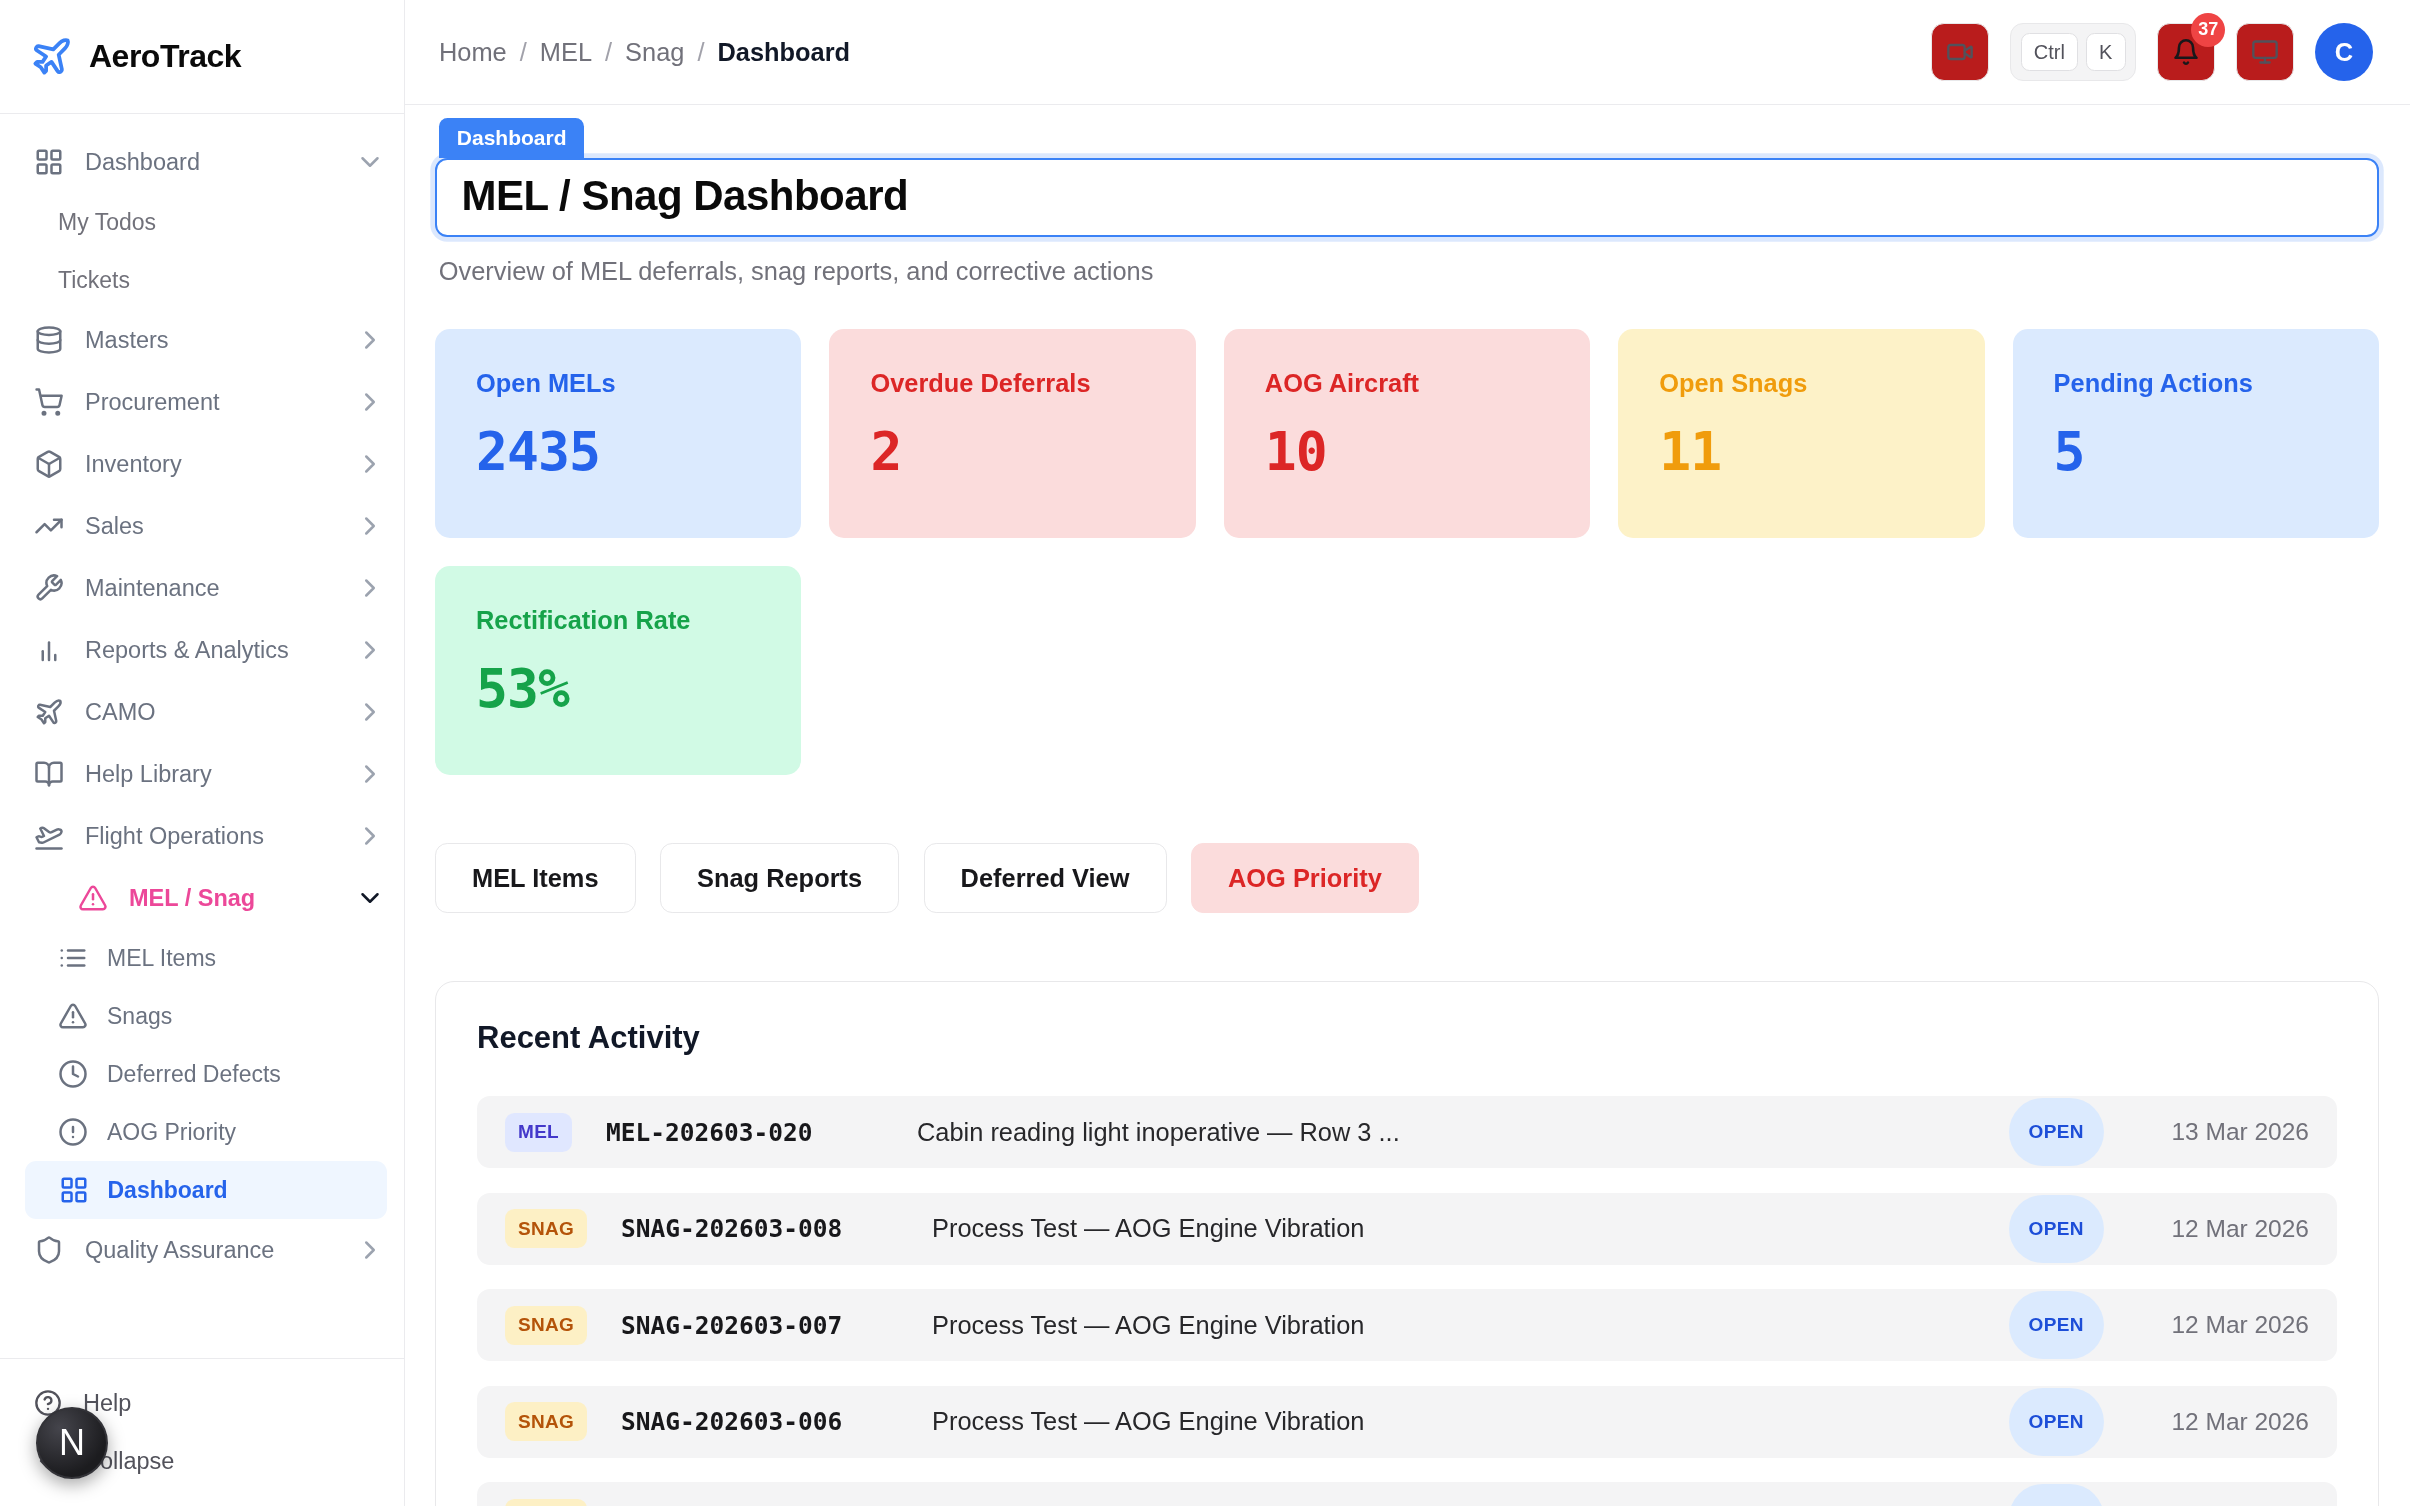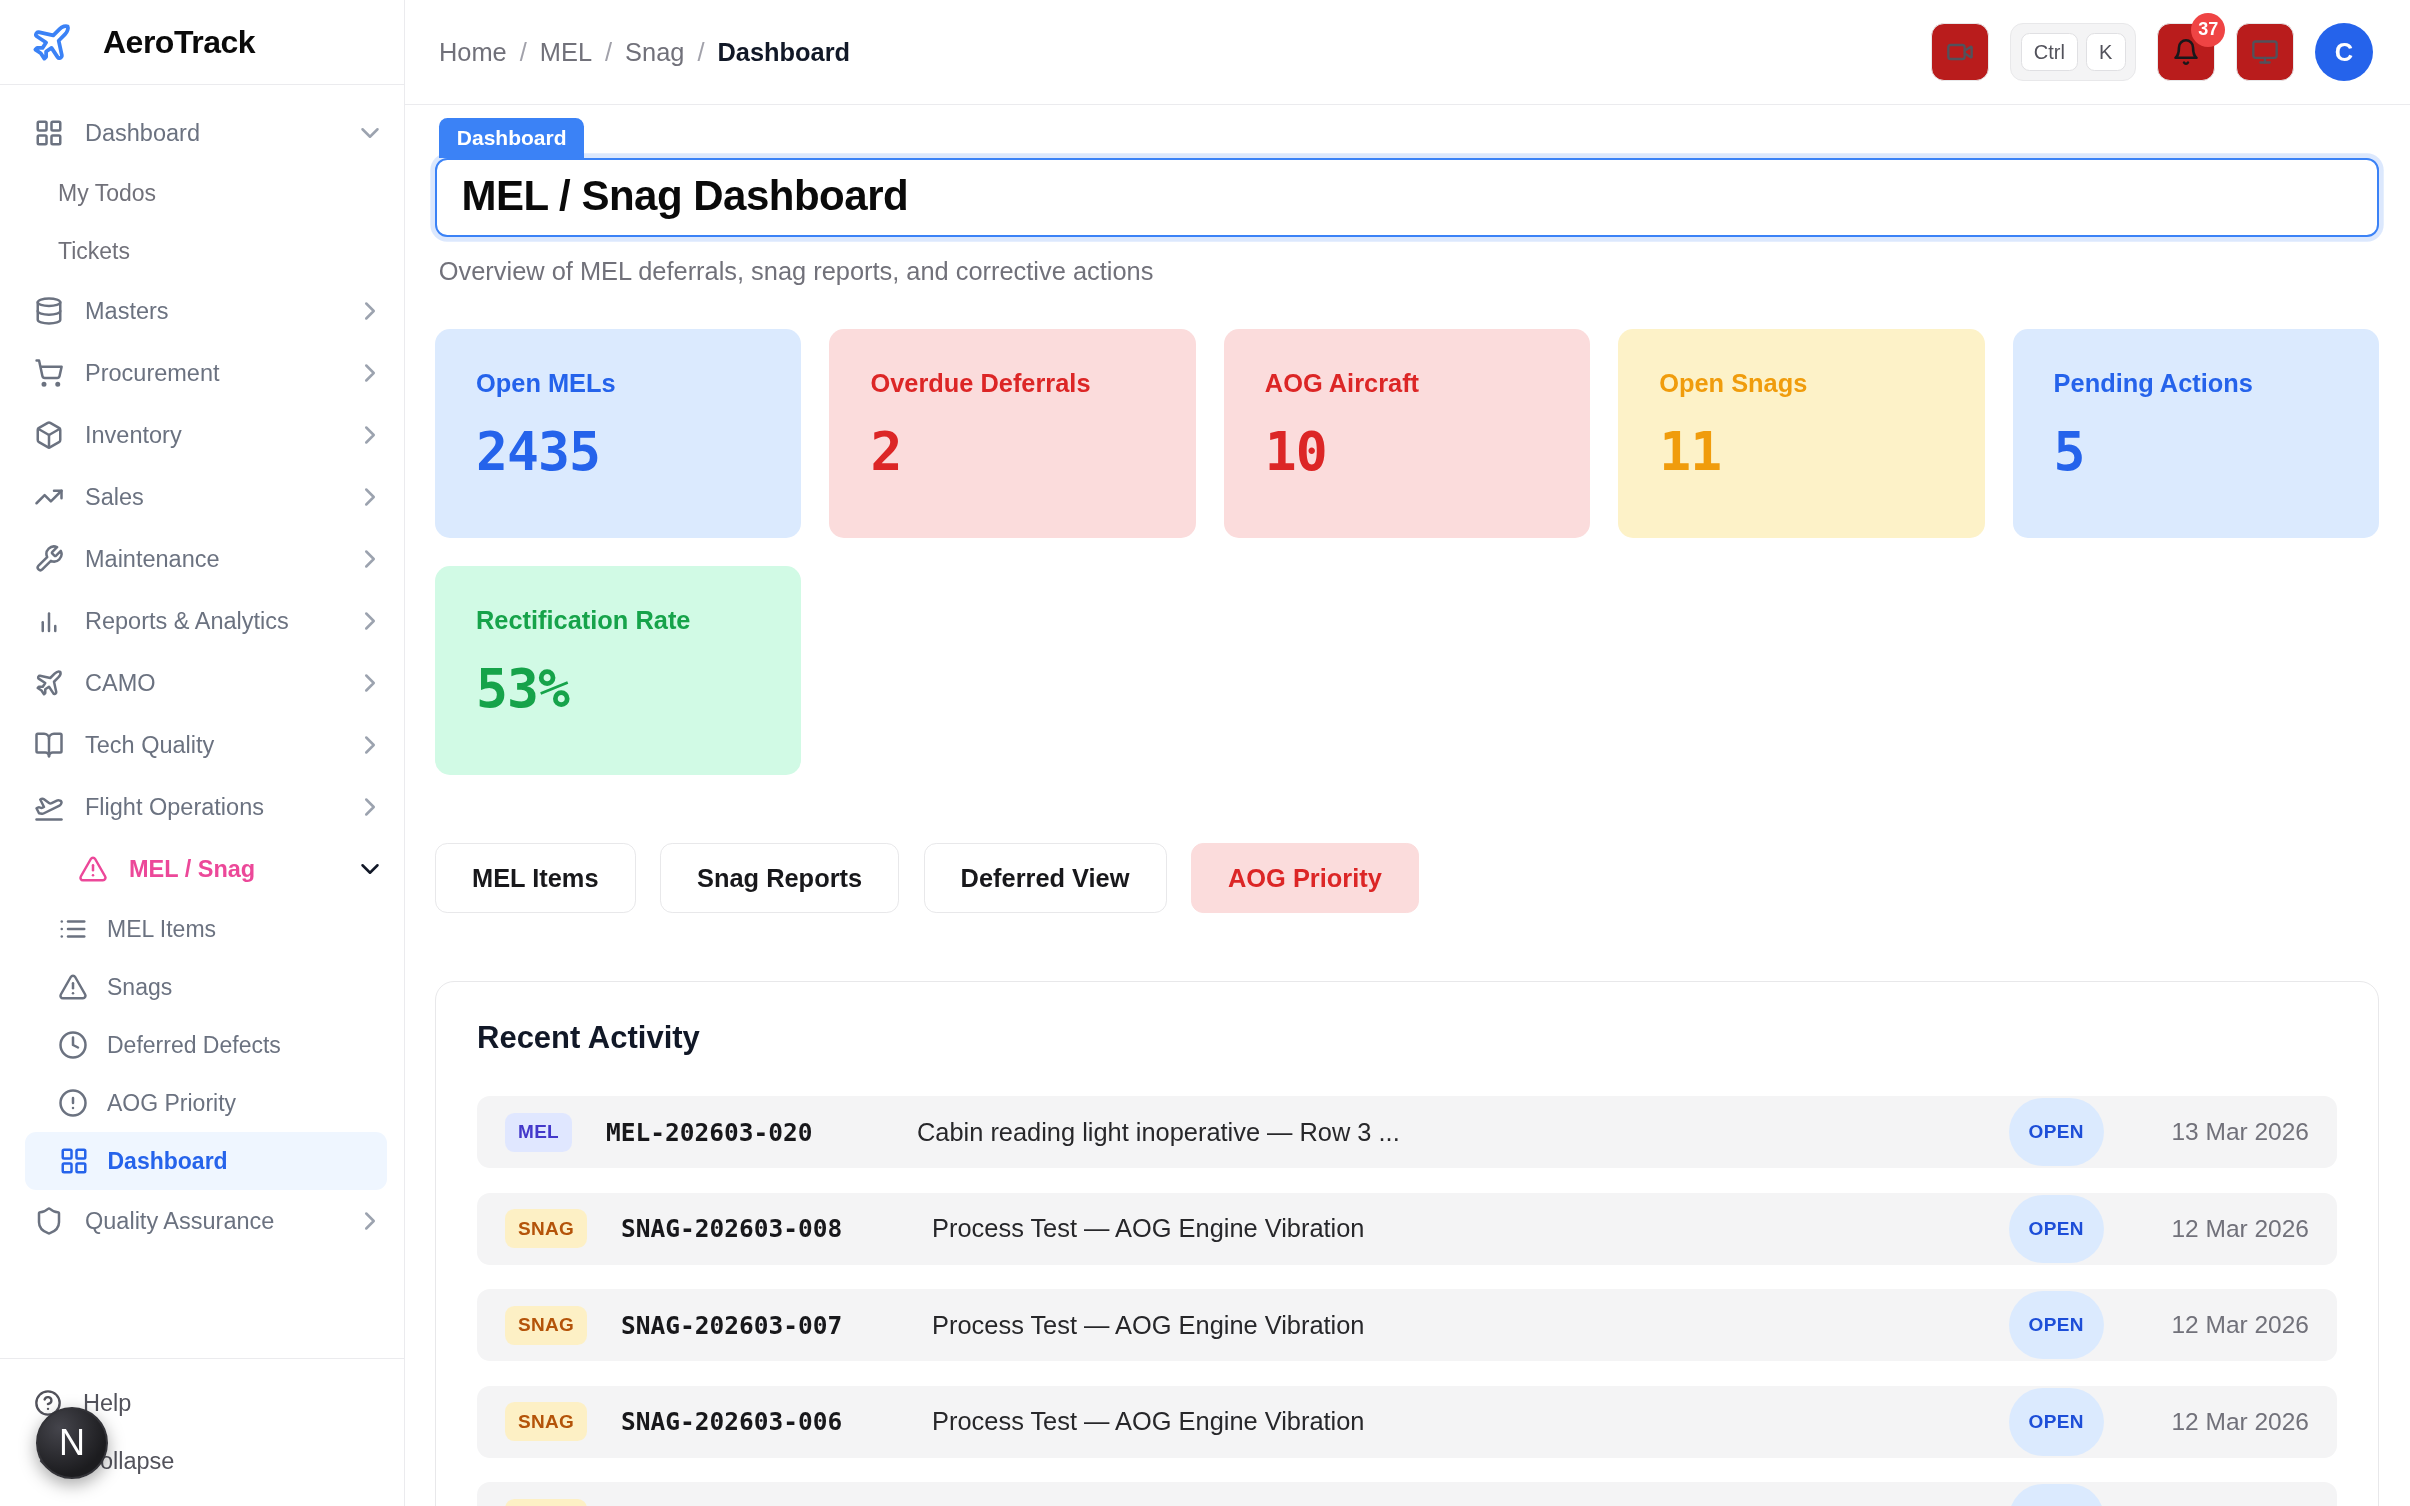--- a/index.html
+++ b/index.html
@@ -3,21 +3,21 @@
 <meta charset="utf-8">
 <style>
   * { margin:0; padding:0; box-sizing:border-box; }
   html,body { width:2411px; height:1507px; overflow:hidden; background:#fff;
     font-family:"Liberation Sans", sans-serif; color:#18181b; }
   .app { display:flex; width:2411px; height:1507px; }
 
   
   .sidebar { width:405px; min-width:405px; height:100%; background:#fff;
     border-right:1.9px solid #ebebee; display:flex; flex-direction:column; position:relative; }
-  .logo-row { height:85px; display:flex; align-items:center; gap:30px; padding-left:30px;
+  .logo-row { height:114px; display:flex; align-items:center; gap:16px; padding-left:30px;
     border-bottom:1.9px solid #ebebee; }
   .logo-row .icon svg { width:43px; height:43px; stroke:#3b82f6; stroke-width:2.1; }
   .brand-name { font-size:32px; font-weight:800; letter-spacing:-0.5px; color:#0a0a0a; }
   .nav { flex:1; padding-top:17px; overflow:hidden; }
   .nav-item { height:62px; display:flex; align-items:center; gap:21px; padding:0 19px 0 34px;
     color:#6b7280; font-size:23.5px; cursor:pointer; }
   .nav-item .icon svg, .sub-item .icon svg { width:30px; height:30px; }
   .nav-item.no-icon { padding-left:58px; height:58px; font-size:23px; color:#71717a; }
   .nav-item .label { flex:1; white-space:nowrap; }
   .chev { color:#9ca3af; display:flex; }
@@ -258,21 +258,21 @@
             </span>
           </span>
         </div>
         <div class="nav-item">
           <span class="icon ">
             <svg viewBox="0 0 24 24">
               <path d="M12 7v14"></path>
               <path d="M3 18a1 1 0 0 1-1-1V4a1 1 0 0 1 1-1h5a4 4 0 0 1 4 4 4 4 0 0 1 4-4h5a1 1 0 0 1 1 1v13a1 1 0 0 1-1 1h-6a3 3 0 0 0-3 3 3 3 0 0 0-3-3z"></path>
             </svg>
           </span>
-          <span class="label">Tech Quality</span>
+          <span class="label">Help Library</span>
           <span class="chev">
             <span class="icon ">
               <svg viewBox="0 0 24 24">
                 <path d="m9 18 6-6-6-6"></path>
               </svg>
             </span>
           </span>
         </div>
         <div class="nav-item">
           <span class="icon ">

